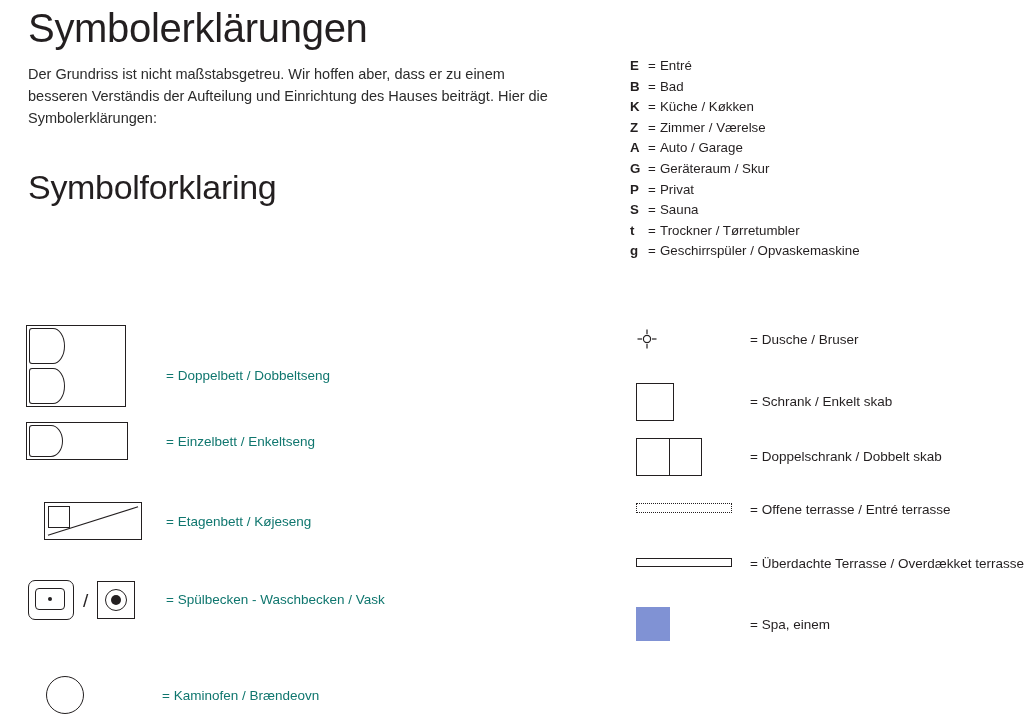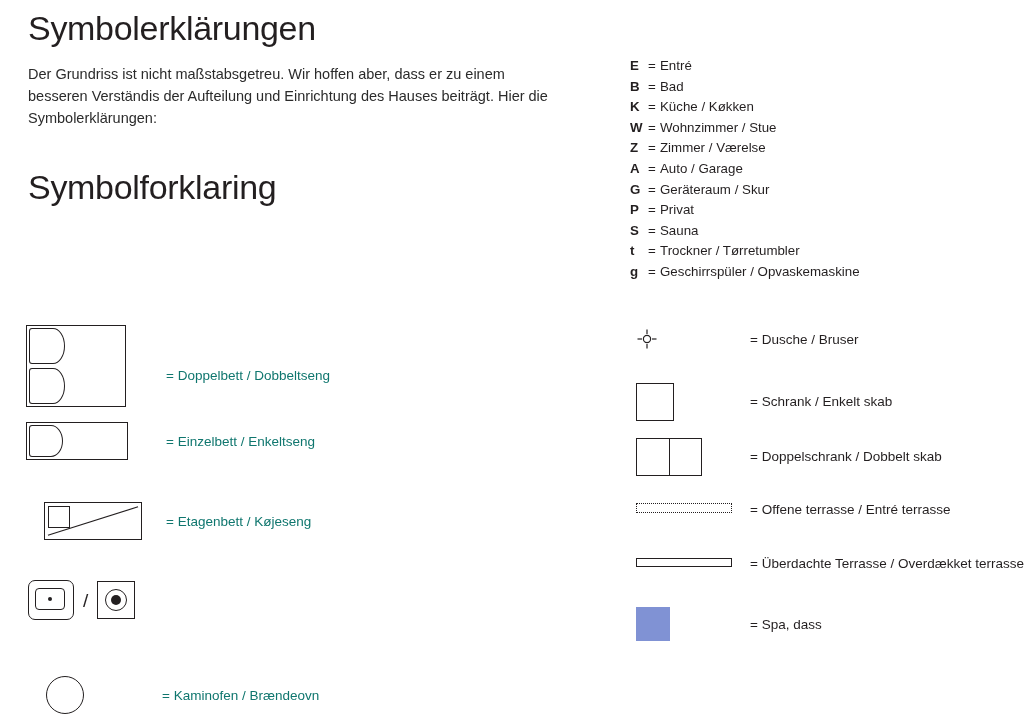--- a/index.html
+++ b/index.html
@@ -22,21 +22,21 @@
   }
 
   
   .left-col {
     position: absolute;
     left: 28px;
     top: 0px;
     width: 560px;
   }
   h1.title-de {
-    font-size: 34px;
+    font-size: 40px;
     font-weight: 400;
     letter-spacing: -0.3px;
     margin: 0;
     padding-top: 6px;
     line-height: 44px;
     color: #231f20;
   }
   p.para {
     font-size: 14.5px;
     line-height: 22px;
@@ -373,43 +373,41 @@
             <div class="inner"></div>
             <div class="dot"></div>
           </div>
           <div class="slash">/</div>
           <div class="sink-sq">
             <div class="circ"></div>
             <div class="circ2"></div>
           </div>
         </div>
       </div>
+      <div class="sym-label" style="left:140px; top:22px">= Spülbecken - Waschbecken / Vask</div>
     </div>
 
     <div class="sym-row" style="height:60px">
       <div class="sym-art" style="top:28px; left:20px">
         <div class="stove"></div>
       </div>
       <div class="sym-label" style="left:136px; top:40px">= Kaminofen / Brændeovn</div>
     </div>
 
   </div>
 
   <div class="right-col">
     <div class="abbr-row">
       <span class="abbr-key">E</span><span class="abbr-eq">=</span><span>Entré</span>
     </div>
     <div class="abbr-row">
       <span class="abbr-key">B</span><span class="abbr-eq">=</span><span>Bad</span>
     </div>
     <div class="abbr-row">
       <span class="abbr-key">K</span><span class="abbr-eq">=</span><span>Küche / Køkken</span>
-    </div>
-    <div class="abbr-row">
-      <span class="abbr-key">W</span><span class="abbr-eq">=</span><span>Wohnzimmer / Stue</span>
     </div>
     <div class="abbr-row">
       <span class="abbr-key">Z</span><span class="abbr-eq">=</span><span>Zimmer / Værelse</span>
     </div>
     <div class="abbr-row">
       <span class="abbr-key">A</span><span class="abbr-eq">=</span><span>Auto / Garage</span>
     </div>
     <div class="abbr-row">
       <span class="abbr-key">G</span><span class="abbr-eq">=</span><span>Geräteraum / Skur</span>
     </div>
@@ -471,18 +469,18 @@
         <div class="terr-covered"></div>
       </div>
       <div class="rlabel" style="top:16px">= Überdachte Terrasse / Overdækket terrasse</div>
     </div>
 
 
     <div class="rrow" style="height:60px">
       <div class="rart" style="left:6px; top:12px">
         <div class="swatch" id="sw-spa" style="background: rgb(128, 146, 212);"></div>
       </div>
-      <div class="rlabel" style="top:22px">= Spa, dass</div>
+      <div class="rlabel" style="top:22px">= Spa, einem</div>
     </div>
 
   </div>
 
 </div>
 
 </body></html>

